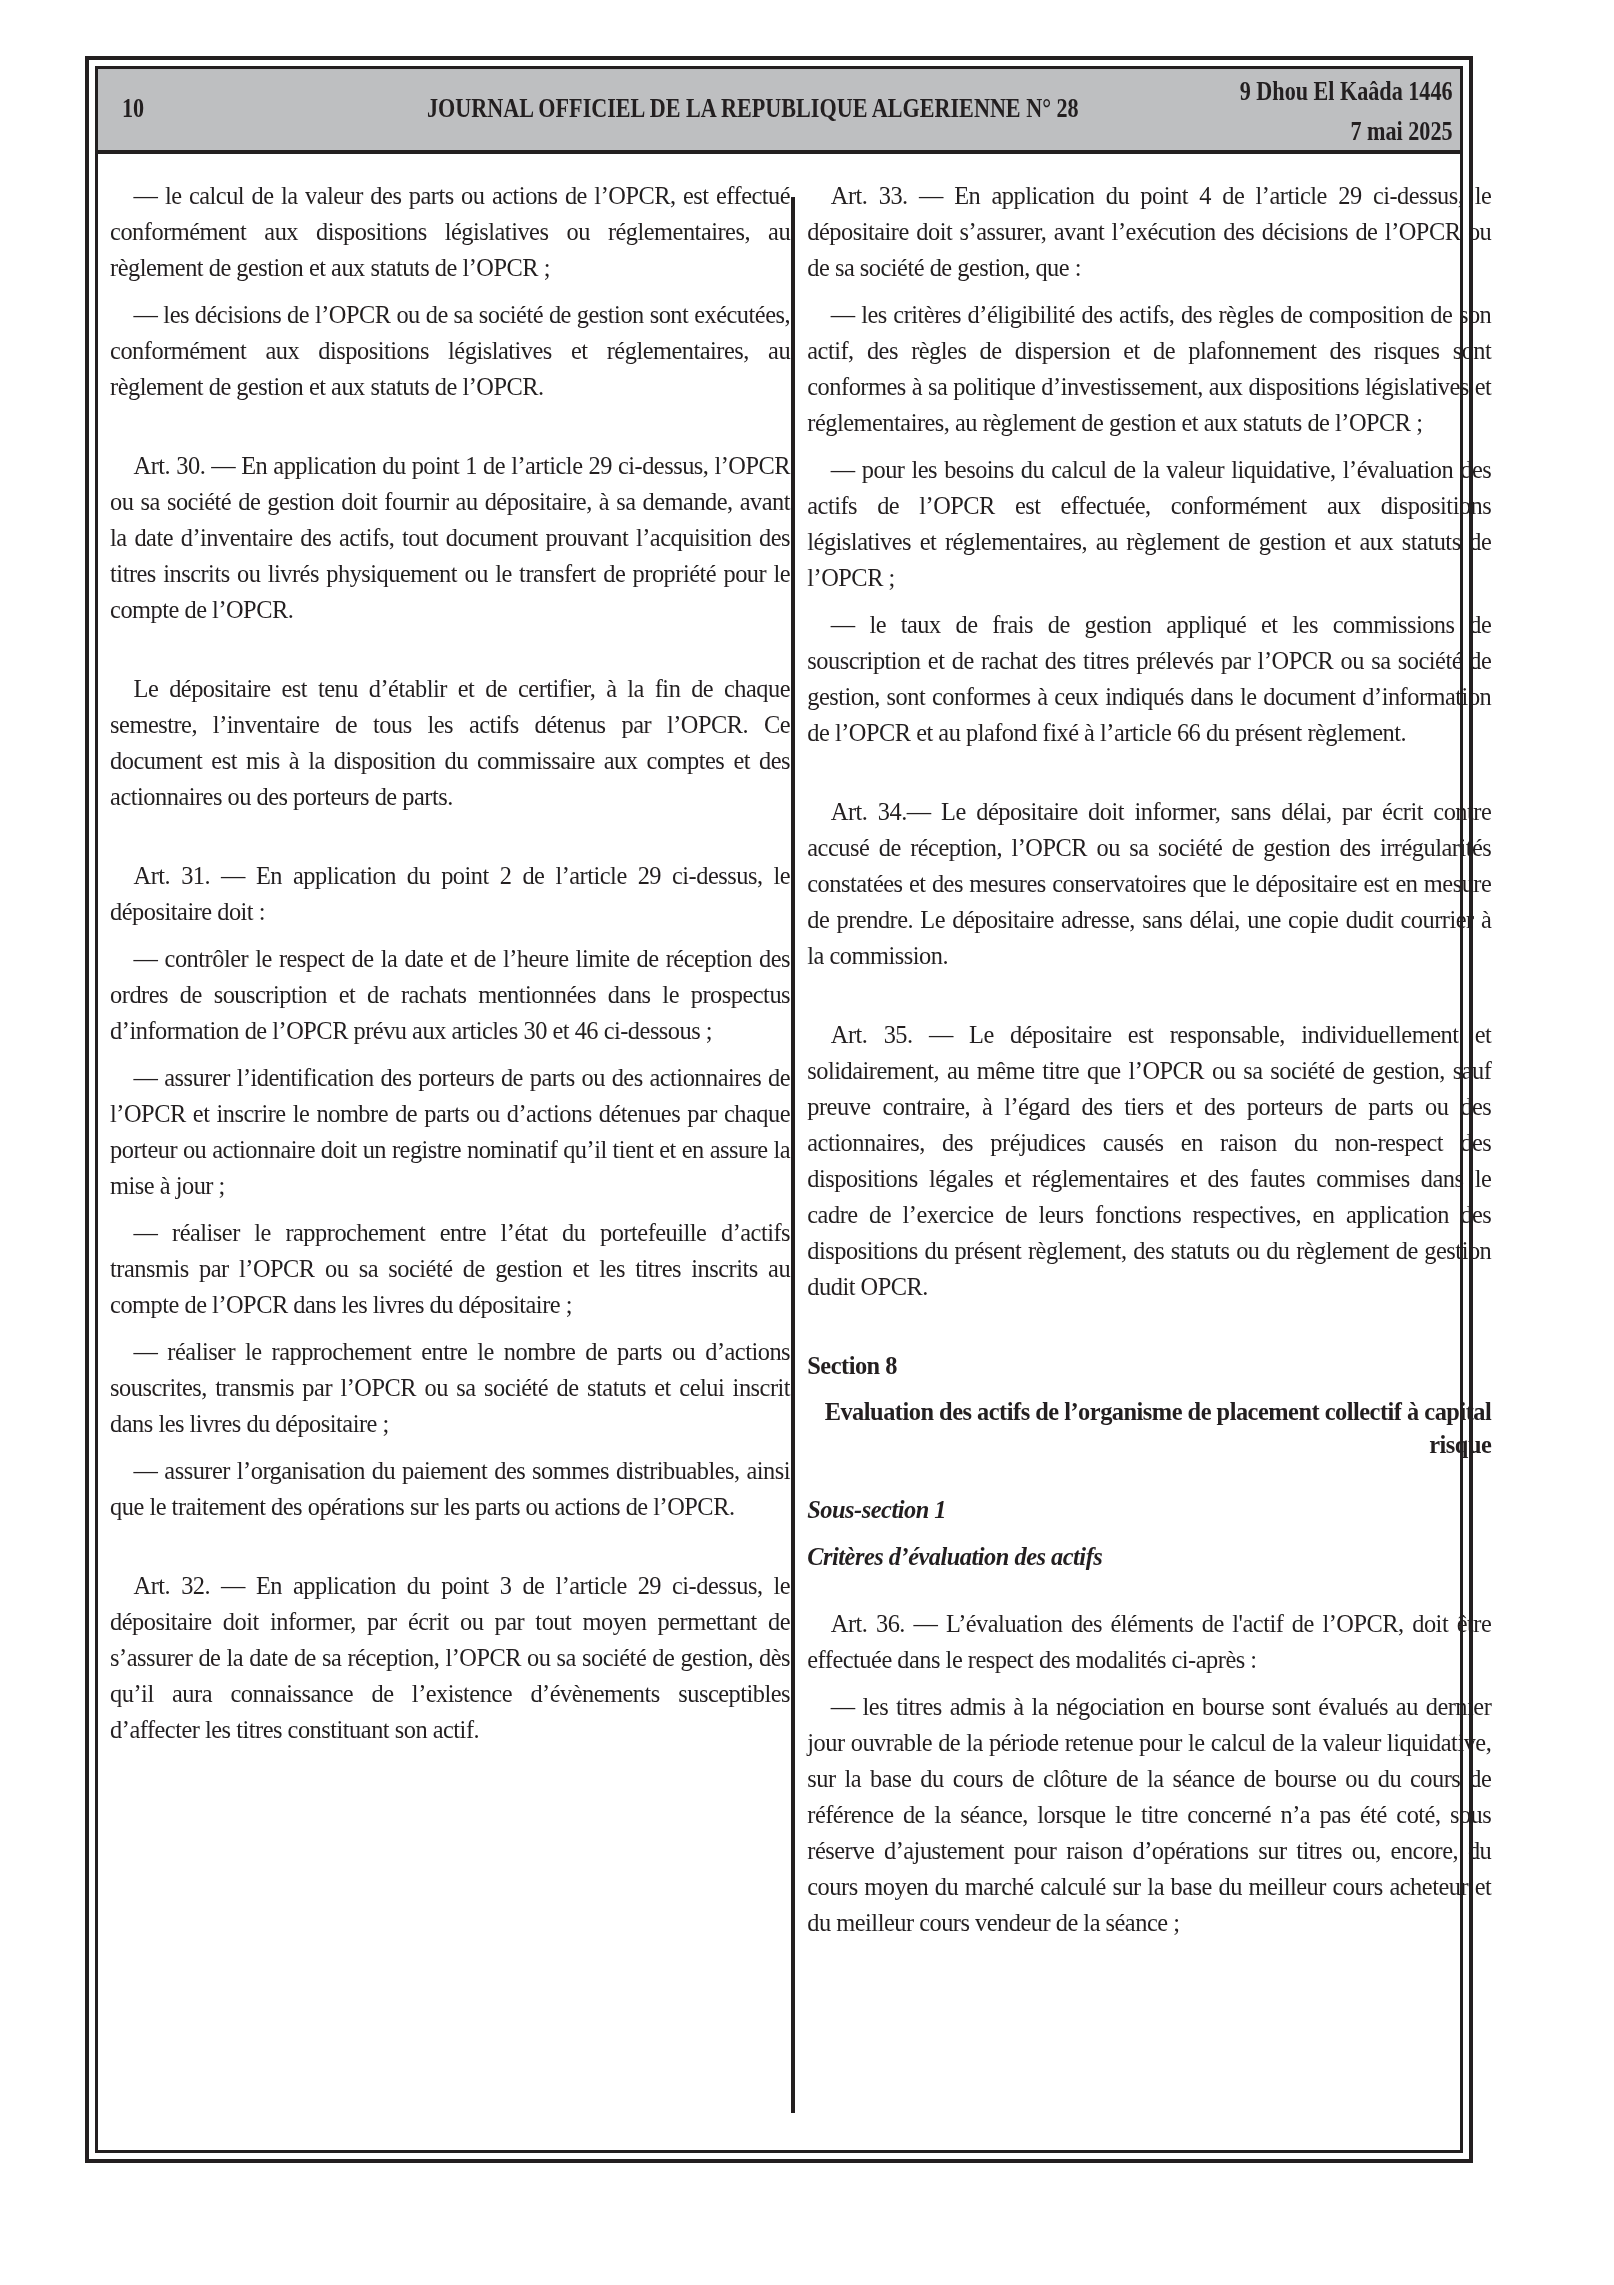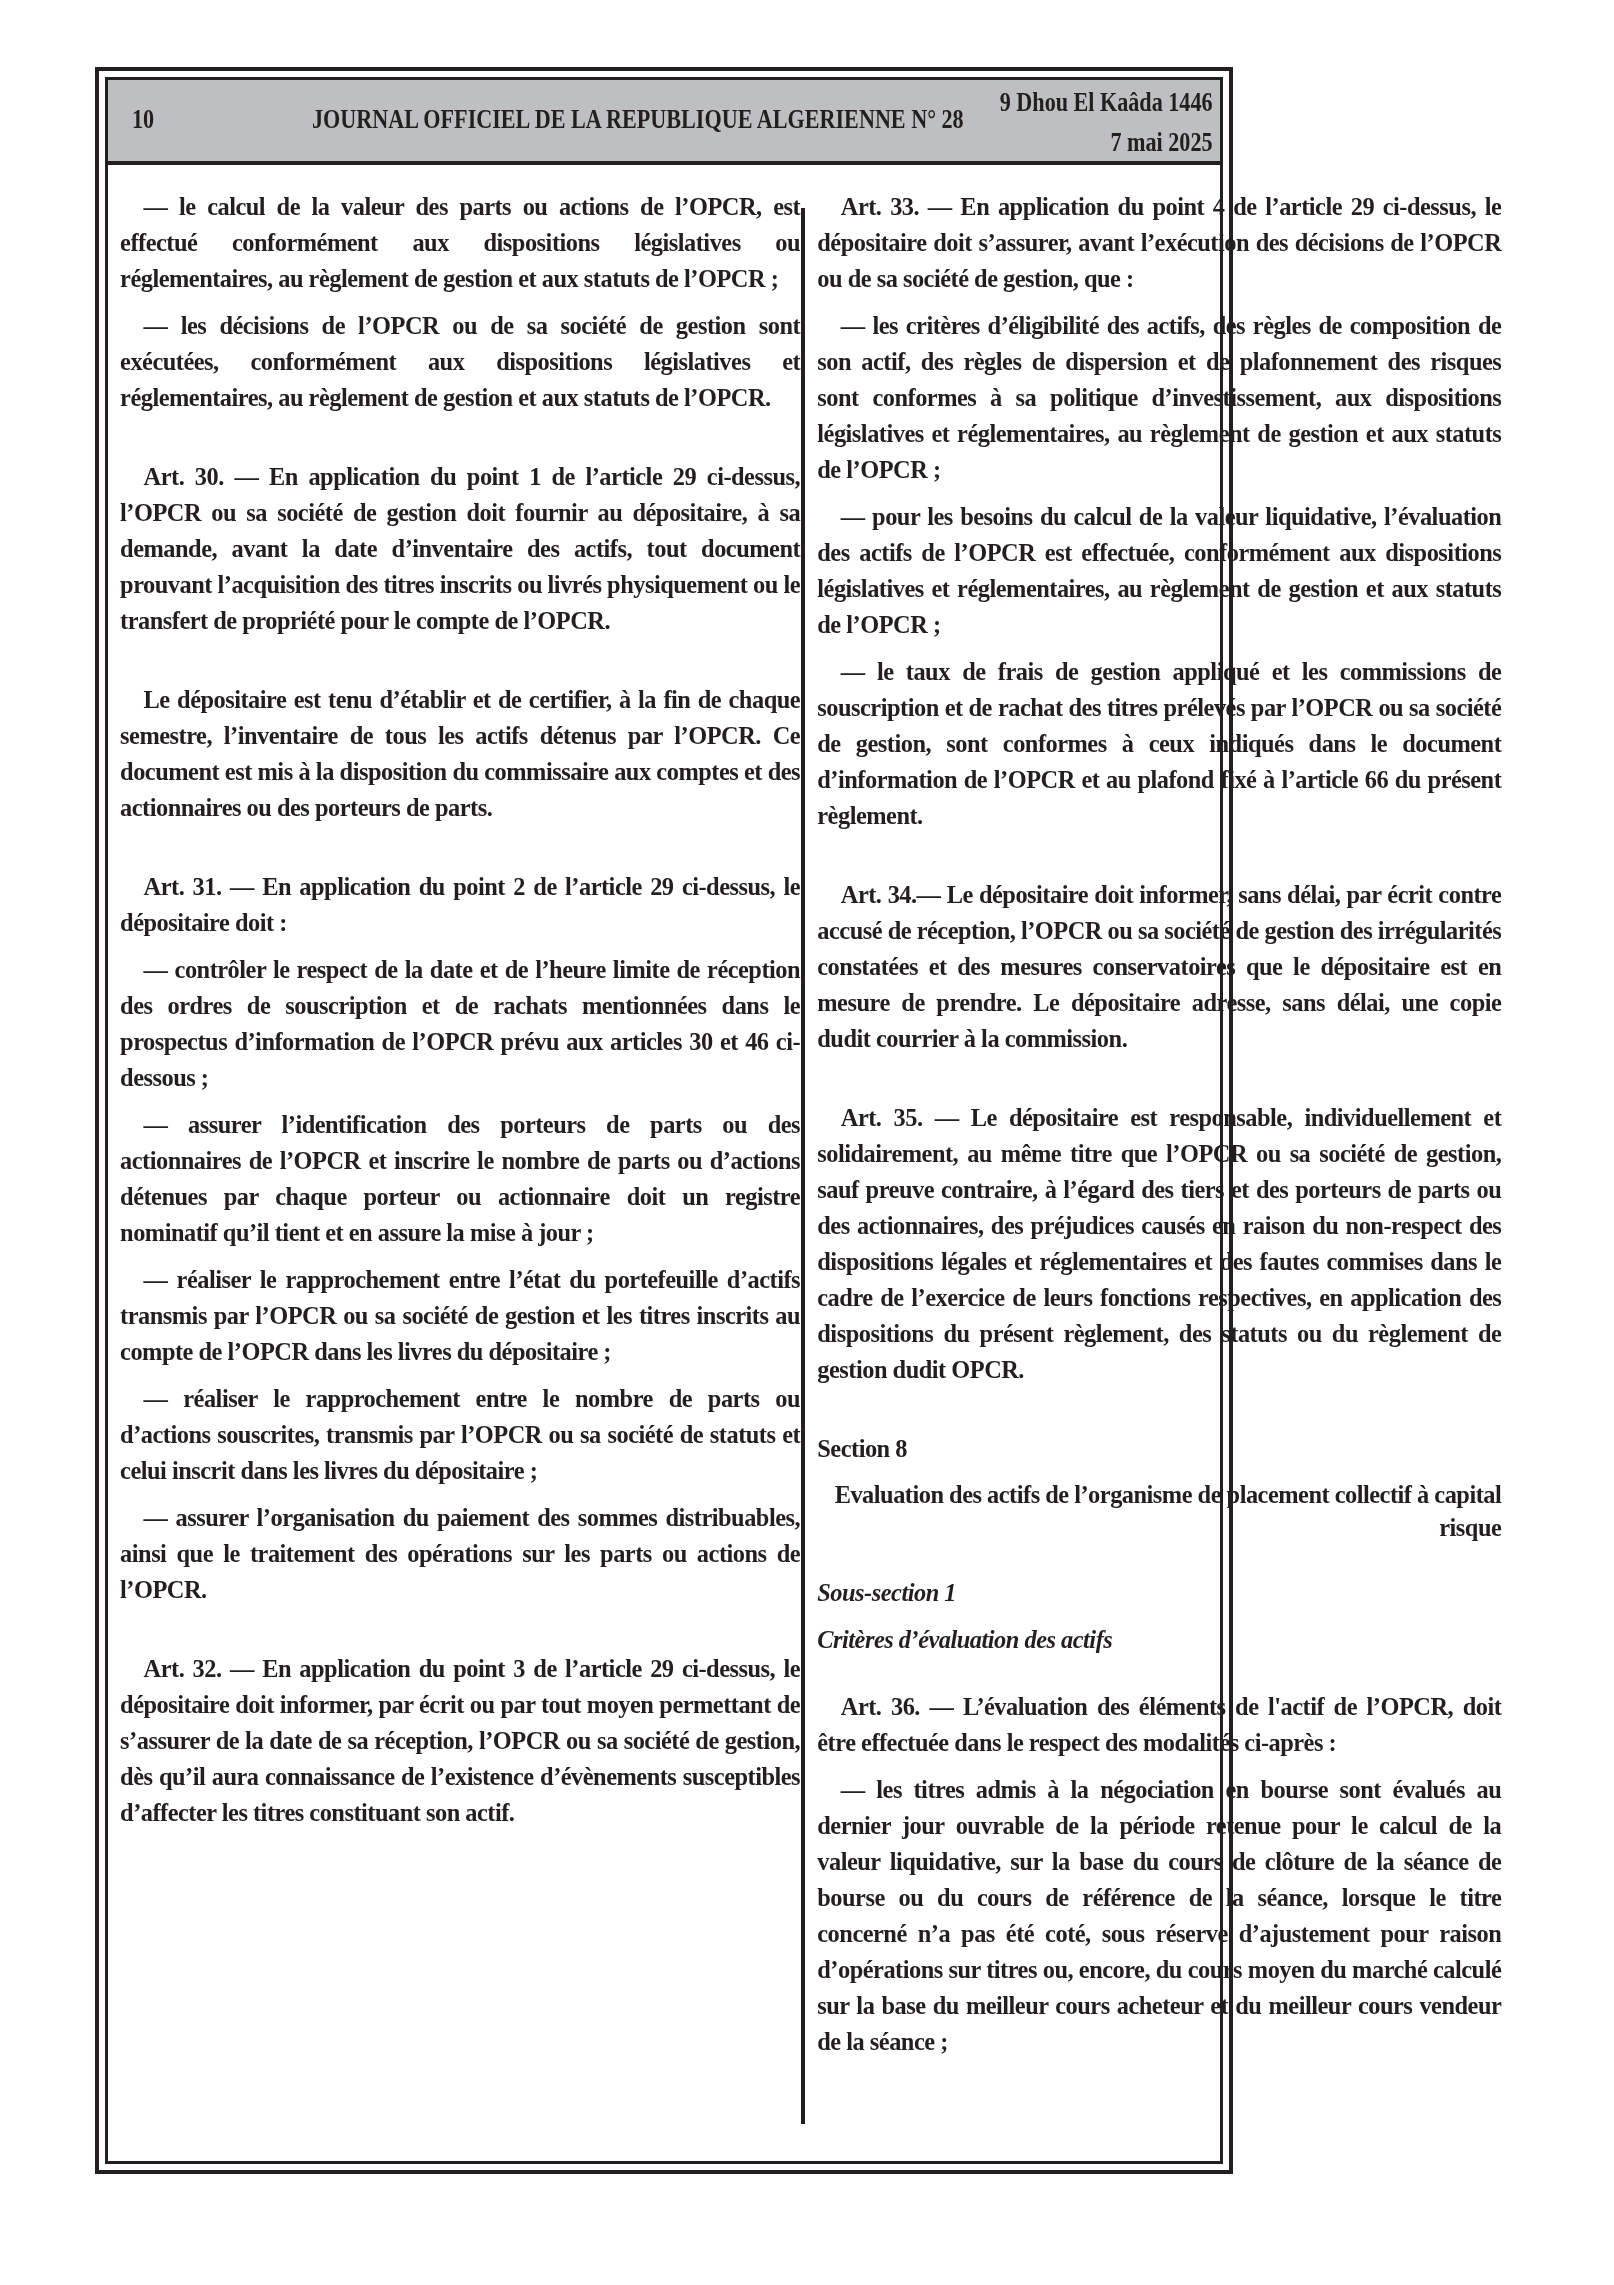--- a/index.html
+++ b/index.html
@@ -1,34 +1,34 @@
 <!DOCTYPE html>
 <html style="font-size:14.5px"><head>
 <meta charset="utf-8">
 <style>
   html, body { margin: 0; padding: 0; background: #ffffff; }
   body { width: 1615px; height: 2285px; position: relative; overflow: hidden;
          font-family: "Liberation Serif", "DejaVu Serif", serif; color: #231f20; }
-  .frame-outer { position: absolute; left: 95px; top: 56px; width: 1138px; height: 2107px;
-                 border: 4.5px solid #231f20; box-sizing: border-box; margin-top: 11px; }
+  .frame-outer { position: absolute; left: 85px; top: 56px; width: 1388px; height: 2107px;
+                 border: 4.5px solid #231f20; box-sizing: border-box; }
   .frame-inner { position: absolute; left: 6.3px; top: 6.3px; right: 6.3px; bottom: 6.3px;
                  border: 3.6px solid #231f20; box-sizing: border-box; }
   .header { position: absolute; left: 0; top: 0; right: 0; height: 85px; background: #bebfc1;
             border-bottom: 4.5px solid #231f20; box-sizing: border-box; }
   .hdr-page { position: absolute; left: 23.5px; top: 23.5px; font-size: 27px; font-weight: bold;
               font-family: "Liberation Serif", serif; transform: scaleX(0.82); transform-origin: left; }
   .hdr-title { position: absolute; left: 0; right: 0; top: 23.5px; text-align: center; font-size: 27px;
                font-weight: bold; transform: scaleX(0.82); transform-origin: center; padding-right: 63px; }
   .hdr-date { position: absolute; right: 7.2px; top: 1.8px; text-align: right; font-size: 27px; font-weight: bold;
               line-height: 40px; transform: scaleX(0.82); transform-origin: right; }
   .col { position: absolute; top: 109px; width: 680px; font-size: 24.4px; line-height: 36px; text-align: justify; }
   .col-left { left: 11.8px; }
   .col-right { left: 709px; width: 684px; }
   .divider { position: absolute; left: 693px; top: 128px; width: 3.6px; height: 1916px; background: #231f20; }
-  .col p { margin: 0 0 11px 0; text-indent: 23.5px; letter-spacing: -0.5px; font-weight: bold; }
+  .col p { margin: 0 0 11px 0; text-indent: 23.5px; letter-spacing: -0.5px; }
   .col p.gap { margin-top: 43px; }
   .col p.gap2 { margin-top: 31px; }
   .sec { text-align: left; font-weight: bold; text-indent: 0 !important; letter-spacing: -0.5px; }
   .sec-title { text-align: right; font-weight: bold; text-indent: 0 !important; line-height: 33px; letter-spacing: -0.5px; }
   .subsec { font-weight: bold; font-style: italic; text-indent: 0 !important; }
 </style>
 </head>
 <body>
 
 <div class="frame-outer">

